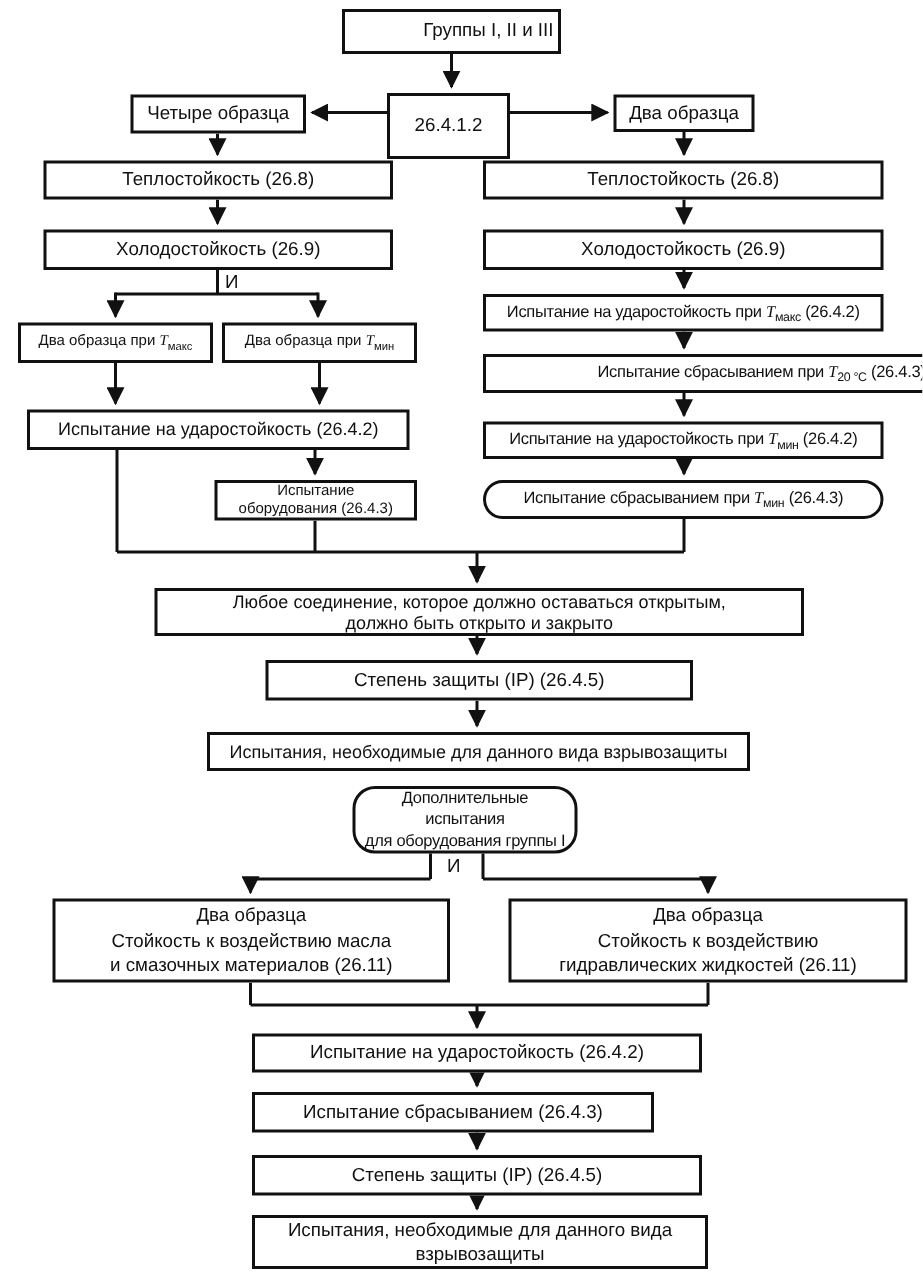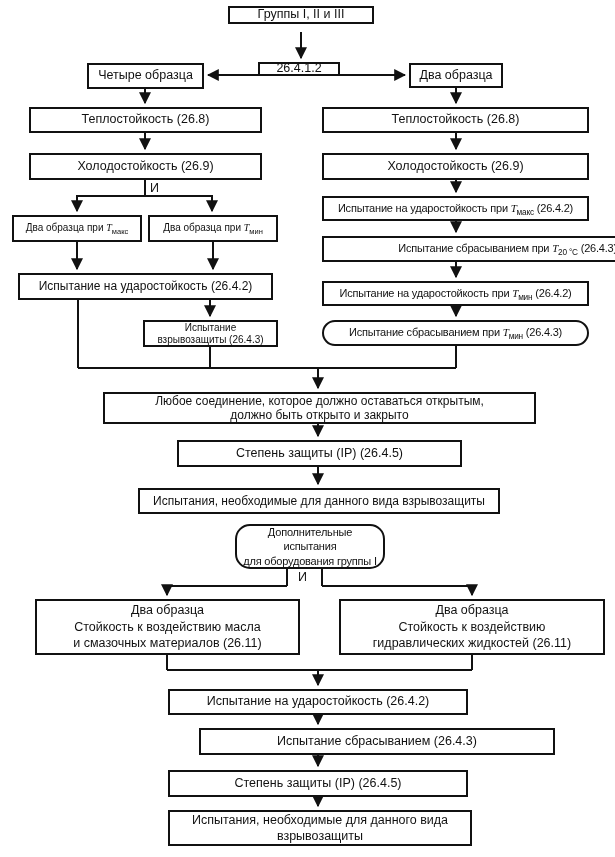--- a/index.html
+++ b/index.html
@@ -75,24 +75,24 @@
       <line x1="472" y1="655" x2="472" y2="670"></line>
       <line x1="167" y1="670" x2="472" y2="670"></line>
       <line x1="318" y1="670" x2="318" y2="685" marker-end="url(#ah)"></line>
 
       <line x1="318" y1="715" x2="318" y2="724" marker-end="url(#ah)"></line>
       <line x1="318" y1="755" x2="318" y2="766" marker-end="url(#ah)"></line>
       <line x1="318" y1="797" x2="318" y2="806" marker-end="url(#ah)"></line>
     </g>
   </svg>
 
-  <div class="box" style="left:228px;top:6px;width:146px;height:18px;">
+  <div class="box" style="left:228px;top:6px;width:146px;height:30px;align-items:flex-end;">
     <span class="ln">Группы I, II и III</span>
   </div>
-  <div class="box" style="left:258px;top:62px;width:82px;height:14px;">
+  <div class="box" style="left:258px;top:62px;width:82px;height:44px;">
     <span class="ln">26.4.1.2</span>
   </div>
   <div class="box" style="left:87px;top:63px;width:117px;height:26px;">
     <span class="ln">Четыре образца</span>
   </div>
   <div class="box" style="left:409px;top:63px;width:94px;height:25px;">
     <span class="ln">Два образца</span>
   </div>
 
   <div class="box" style="left:29px;top:107px;width:233px;height:26px;">
@@ -108,21 +108,21 @@
   </div>
   <div class="box fs105" style="left:148px;top:215px;width:130px;height:27px;">
     <span><span>Два образца при </span><span class="tvar">Т</span><sub>мин</sub></span>
   </div>
 
   <div class="box fs12" style="left:18px;top:273px;width:255px;height:27px;">
     <span class="ln">Испытание на ударостойкость (26.4.2)</span>
   </div>
   <div class="box fs105" style="left:143px;top:320px;width:135px;height:27px;line-height:1.15;">
     <span class="ln">Испытание</span>
-    <span class="ln">взрывозащиты (26.4.3)</span>
+    <span class="ln">оборудования (26.4.3)</span>
   </div>
 
   <div class="box" style="left:322px;top:107px;width:267px;height:26px;">
     <span class="ln">Теплостойкость (26.8)</span>
   </div>
   <div class="box" style="left:322px;top:153px;width:267px;height:27px;">
     <span class="ln">Холодостойкость (26.9)</span>
   </div>
   <div class="box fs11" style="left:322px;top:196px;width:267px;height:25px;">
     <span><span>Испытание на ударостойкость при </span><span class="tvar">Т</span><sub>макс</sub><span> (26.4.2)</span></span>
@@ -161,21 +161,21 @@
   </div>
   <div class="box" style="left:339px;top:599px;width:266px;height:56px;line-height:1.35;">
     <span class="ln">Два образца</span>
     <span class="ln">Стойкость к воздействию</span>
     <span class="ln">гидравлических жидкостей (26.11)</span>
   </div>
 
   <div class="box" style="left:168px;top:689px;width:300px;height:26px;">
     <span class="ln">Испытание на ударостойкость (26.4.2)</span>
   </div>
-  <div class="box" style="left:168px;top:728px;width:356px;height:27px;margin-left:31px;">
+  <div class="box" style="left:168px;top:728px;width:268px;height:27px;">
     <span class="ln">Испытание сбрасыванием (26.4.3)</span>
   </div>
   <div class="box" style="left:168px;top:770px;width:300px;height:27px;">
     <span class="ln">Степень защиты (IP) (26.4.5)</span>
   </div>
   <div class="box" style="left:168px;top:810px;width:304px;height:36px;line-height:1.3;">
     <span class="ln">Испытания, необходимые для данного вида</span>
     <span class="ln">взрывозащиты</span>
   </div>
 

